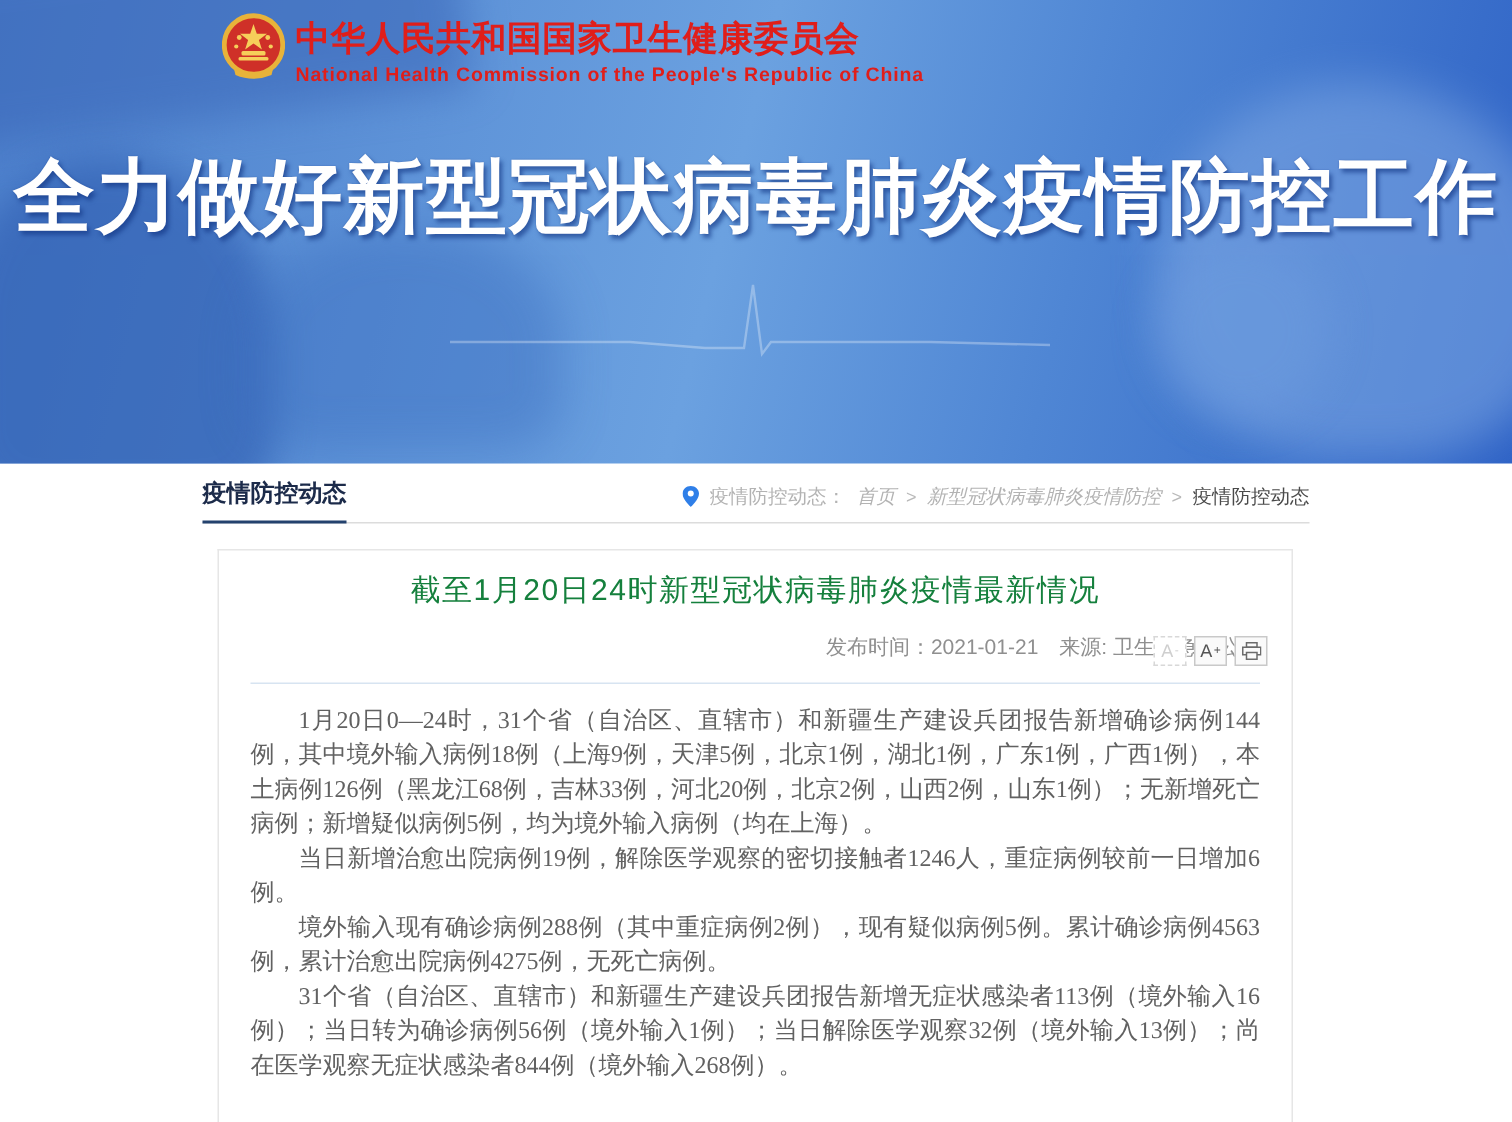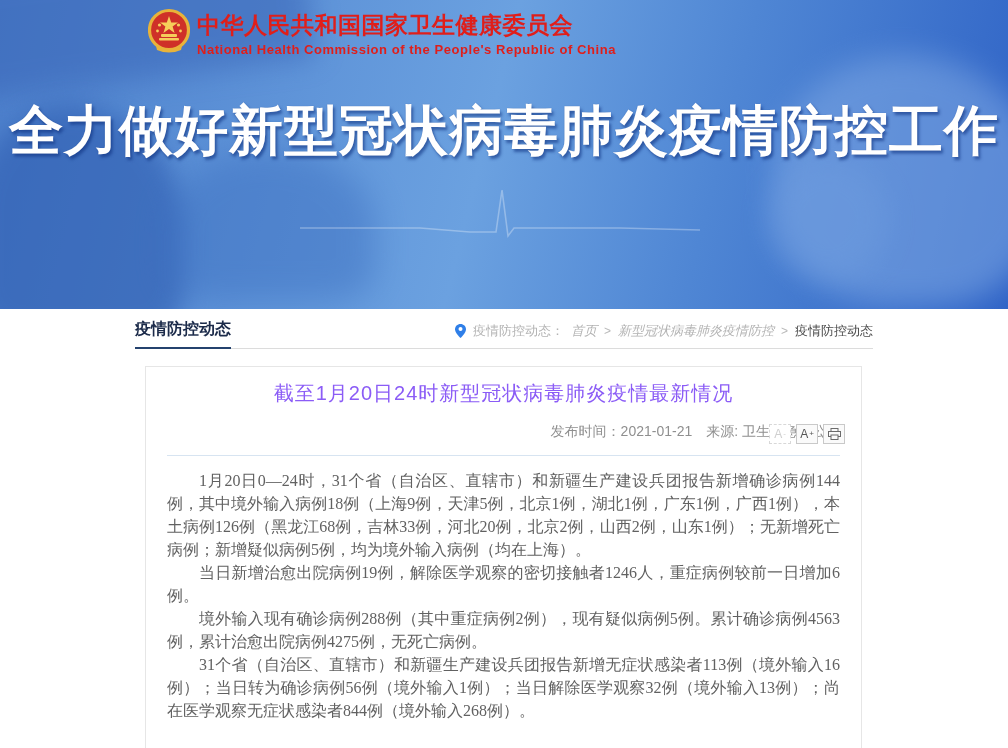--- a/index.html
+++ b/index.html
@@ -44,21 +44,21 @@
   .crumb-sep { color:#b9b9b9; font-size:12px; }
   .crumb-current { color:#4a4a4a; }
 
   .article-box {
     width:717px; margin:17px 0 0 10px; min-height:460px;
     border:1px solid #e6e6e6; border-bottom:none; background:#fff;
     padding:0 21px;
   }
   .article-title {
     margin-top:13px; text-align:center;
-    font-size:20px; color:#8b5cf6; letter-spacing:1px; font-weight:normal;
+    font-size:20px; color:#15803d; letter-spacing:1px; font-weight:normal;
   }
   .meta-row { position:relative; margin-top:16px; height:22px; text-align:right; font-size:14px; color:#8f8f8f; }
   .meta-row .gap { display:inline-block; width:14px; }
   .tools { position:absolute; right:-5px; top:50%; transform:translateY(-50%); display:flex; gap:5px; }
   .tool-btn {
     width:22px; height:20px; display:inline-flex; align-items:center; justify-content:center;
     background:#fafafa; border:1px solid #c9c9c9; font-size:12px; color:#555; cursor:pointer; line-height:1;
   }
   .tool-btn sup { font-size:8px; margin-left:1px; }
   .tool-btn.disabled { border-style:dashed; border-color:#d8d8d8; color:#cfcfcf; background:#fff; }

